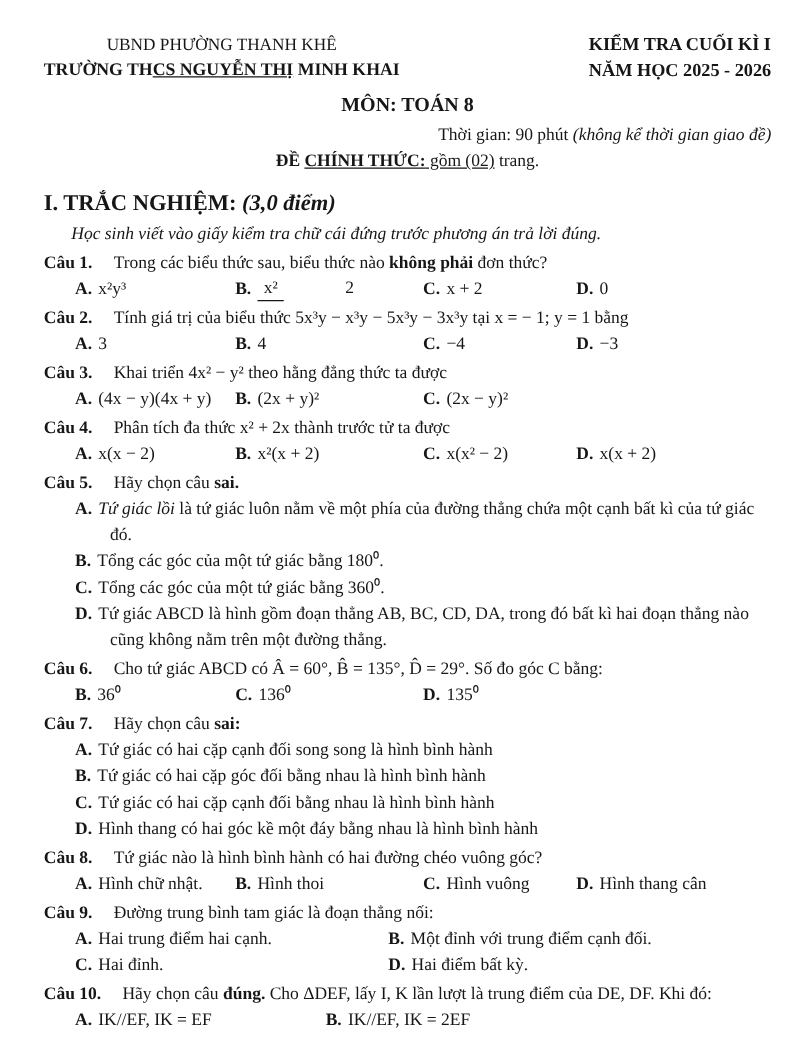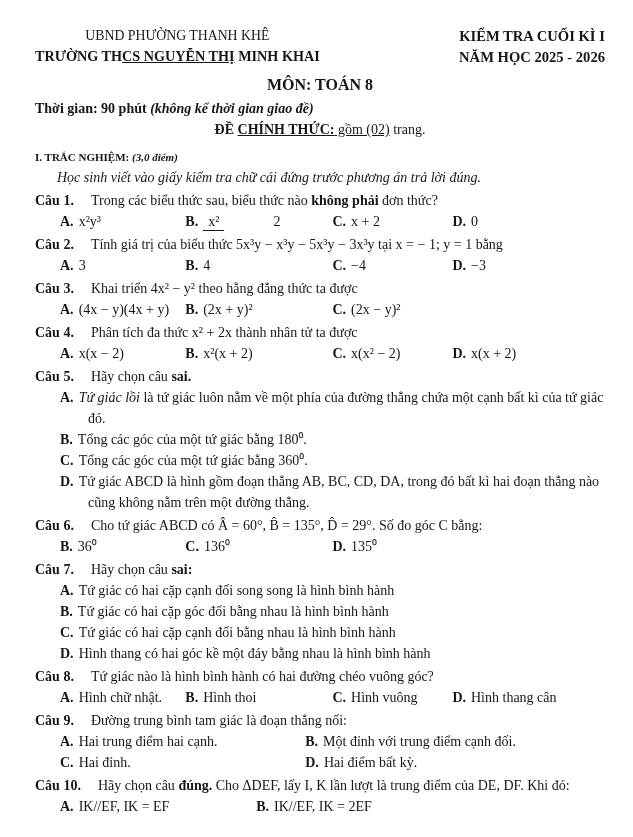--- a/index.html
+++ b/index.html
@@ -1,32 +1,32 @@
 <!DOCTYPE html>
 <html><head>
 <meta charset="utf-8">
 <style>
   html,body{margin:0;padding:0;}
   body{
     width:633px;height:837px;background:#ffffff;color:#161616;
     font-family:"Liberation Serif", serif;font-size:14px;line-height:1.5;
     overflow:hidden;
   }
-  .page{padding:26px 28px 0 35px;}
+  .page{padding:26px 16px 0 35px;}
   .b{font-weight:bold;}
   .i{font-style:italic;}
   .u{text-decoration:underline;}
   .hdr{display:flex;justify-content:space-between;}
   .hdr-left{text-align:center;font-size:13.8px;line-height:1.45;}
   .hdr-school{font-size:14.2px;}
-  .hdr-right{text-align:center;font-size:14.6px;line-height:1.45;}
+  .hdr-right{text-align:left;font-size:14.6px;line-height:1.45;}
   .subject{text-align:center;font-size:16px;margin-top:5px;}
-  .time{text-align:left;margin-top:1px;font-weight:bold;}
+  .time{text-align:right;margin-top:1px;}
   .official{text-align:center;}
-  .section{font-size:11px;margin-top:9px;}
+  .section{font-size:18px;margin-top:9px;}
   .instruction{padding-left:22px;margin-top:1px;}
   .stem{margin-top:2px;}
   .qlabel{margin-right:17px;}
   .okey{margin-right:5px;}
   .opts{margin-left:25px;display:grid;}
   .opts-4{grid-template-columns:23% 27% 22% 28%;align-items:center;}
   .opts-2a{grid-template-columns:45% 55%;}
   .opts-2b{grid-template-columns:36% 64%;}
   .opts-stack .opt-block{padding-left:28px;text-indent:-28px;margin-left:25px;}
   .frac{display:inline-flex;flex-direction:row;text-align:center;vertical-align:middle;line-height:1.2;gap:44px;}
@@ -85,21 +85,21 @@
   <div class="q">
     <div class="stem"><span class="b qlabel">Câu 3.</span><span>Khai triển 4x² − y² theo hằng đẳng thức ta được</span></div>
     <div class="opts opts-4">
       <span class="opt"><span class="b okey">A.</span><span>(4x − y)(4x + y)</span></span>
       <span class="opt"><span class="b okey">B.</span><span>(2x + y)²</span></span>
       <span class="opt"><span class="b okey">C.</span><span>(2x − y)²</span></span>
     </div>
   </div>
 
   <div class="q">
-    <div class="stem"><span class="b qlabel">Câu 4.</span><span>Phân tích đa thức x² + 2x thành nhân tử ta được</span></div>
+    <div class="stem"><span class="b qlabel">Câu 4.</span><span>Phân tích đa thức x² + 2x thành trước tử ta được</span></div>
     <div class="opts opts-4">
       <span class="opt"><span class="b okey">A.</span><span>x(x − 2)</span></span>
       <span class="opt"><span class="b okey">B.</span><span>x²(x + 2)</span></span>
       <span class="opt"><span class="b okey">C.</span><span>x(x² − 2)</span></span>
       <span class="opt"><span class="b okey">D.</span><span>x(x + 2)</span></span>
     </div>
   </div>
 
   <div class="q">
     <div class="stem"><span class="b qlabel">Câu 5.</span><span>Hãy chọn câu </span><span class="b">sai.</span></div>

